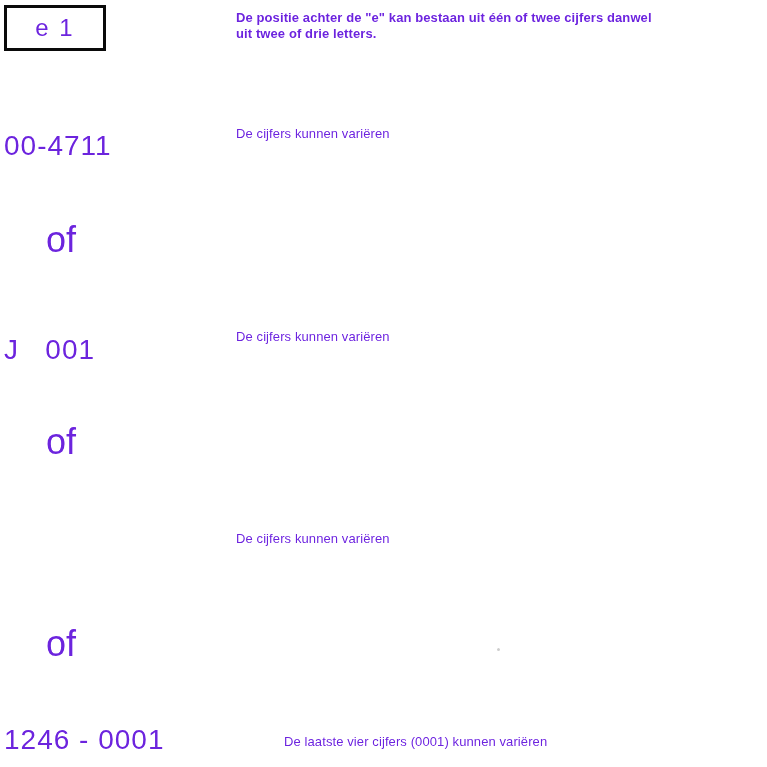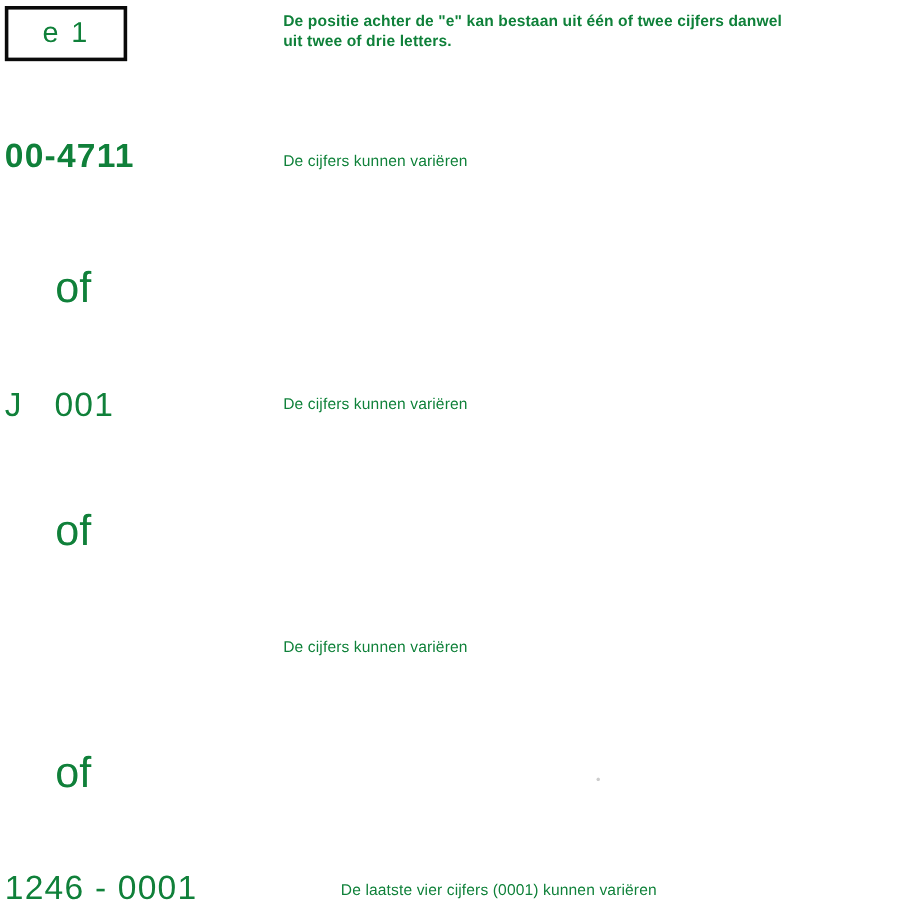--- a/index.html
+++ b/index.html
@@ -54,41 +54,41 @@
     font-weight: normal;
     letter-spacing: 0.1px;
     white-space: pre;
   }
   .sep {
     position: absolute;
     left: 46px;
     font-size: 36px;
     line-height: 1;
   }
-  .top-118 { top: 116px; font-weight: bold; }  .top-126 { top: 126px; }
-  .top-320 { top: 324px; }  .top-329 { top: 329px; }
+  .top-118 { top: 132px; }  .top-126 { top: 126px; }
+  .top-320 { top: 336px; }  .top-329 { top: 329px; }
   .top-522 { top: 522px; }  .top-531 { top: 531px; }
   .top-726 { top: 726px; }  .top-734 { top: 734px; margin-left: 48px; }
   .sep-1 { top: 222px; }
   .sep-2 { top: 424px; }
   .sep-3 { top: 626px; }
   .scan-dot {
     position: absolute;
     left: 497px;
     top: 648px;
     width: 3px;
     height: 3px;
     background: #c9c9c9;
     border-radius: 50%;
   }
 </style>
 </head>
 <body>
 
-<div class="page" style="background: rgb(255, 255, 255); color: #15803d;">
+<div class="page" style="background: rgb(255, 255, 255); color: #6d28d9;">
 
   <div class="code-box">
     <span class="code-box-label">e 1</span>
   </div>
 
   <div class="header-desc">
     <div>De positie achter de "e" kan bestaan uit één of twee cijfers danwel</div>
     <div>uit twee of drie letters.</div>
   </div>
 

